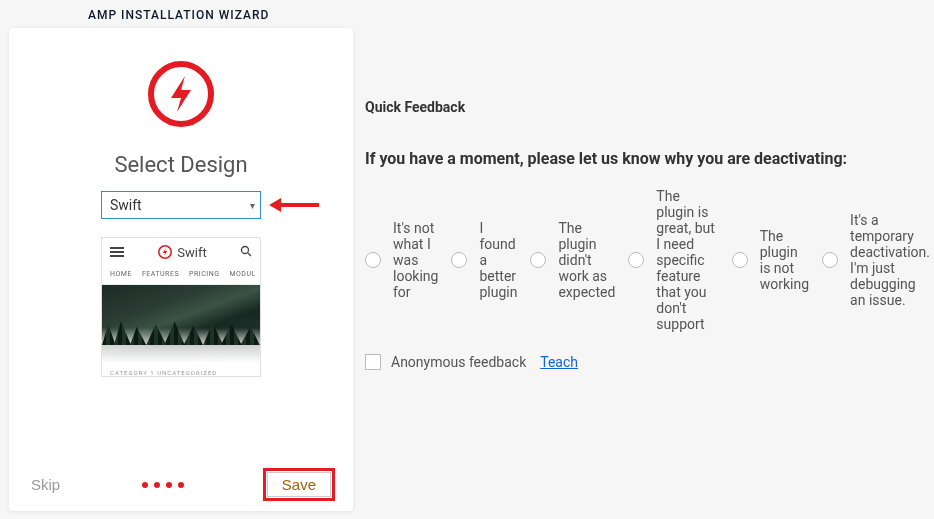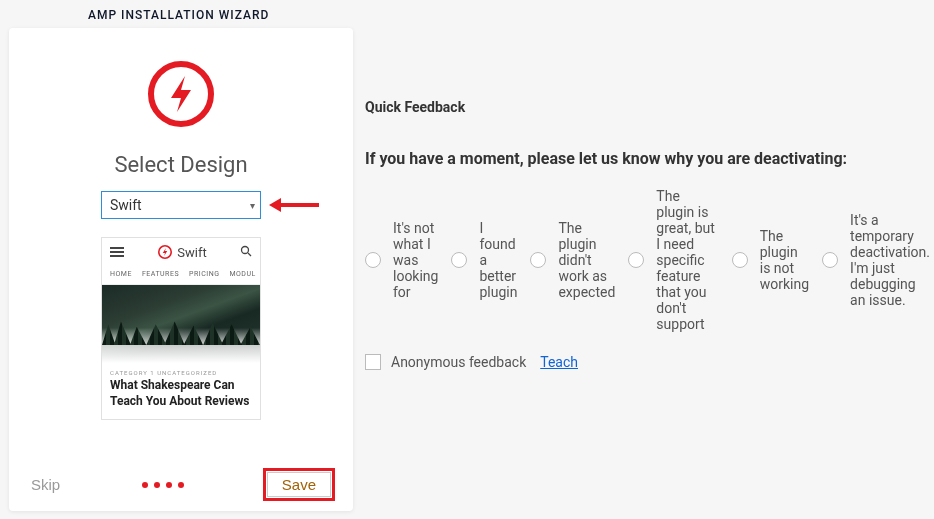--- a/index.html
+++ b/index.html
@@ -238,21 +238,20 @@
     <div class="preview-nav">
       <span>HOME</span>
       <span>FEATURES</span>
       <span>PRICING</span>
       <span>MODUL</span>
     </div>
     <div class="preview-img">
       <div class="preview-trees"></div>
     </div>
     <div class="preview-cat">CATEGORY 1  UNCATEGORIZED</div>
-    <div class="preview-title">What Shakespeare Can Teach You About Reviews</div>
   </div>
 
   <div class="card-footer">
     <button class="skip">Skip</button>
     <div class="dots">
       <span class="dot"></span>
       <span class="dot"></span>
       <span class="dot"></span>
       <span class="dot"></span>
     </div>

